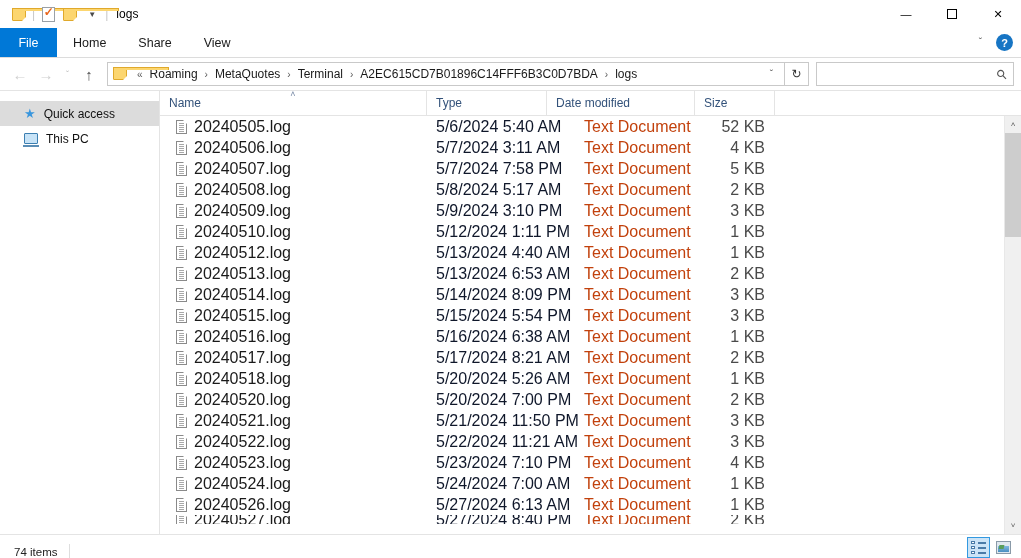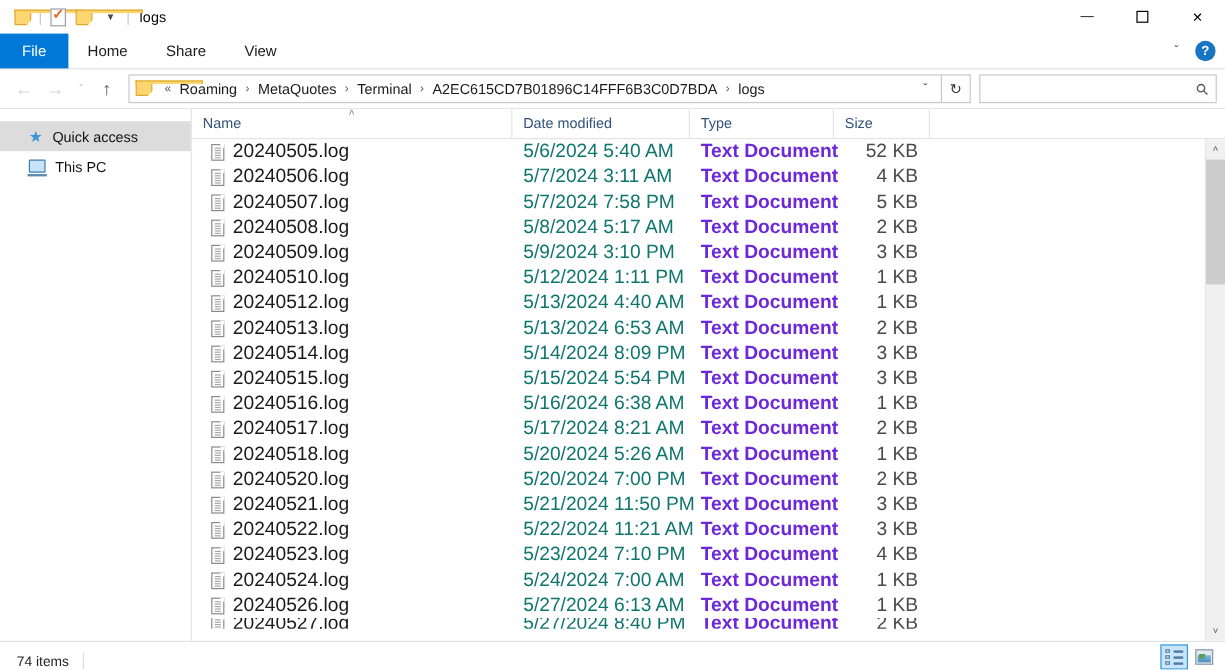--- a/index.html
+++ b/index.html
@@ -157,22 +157,22 @@
     position: absolute; left: 50%; top: -1px; transform: translateX(-50%);
     font-size: 9px; color: #7a8ca8; line-height: 8px;
   }
 
   .filelist { flex: 1; overflow: hidden; position: relative; }
   .row {
     height: 21px; display: flex; align-items: center; font-size: 16px;
     color: #1a1a1a; white-space: nowrap;
   }
   .cell-name { width: 267px; display: flex; align-items: center; gap: 7px; padding-left: 16px; }
-  .cell-date { width: 148px; color: #0f766e; padding-left: 9px; }
-  .cell-type { width: 120px; color: #6d28d9; padding-left: 9px; font-weight: bold; }
+  .cell-date { width: 148px; color: #0f172a; padding-left: 9px; }
+  .cell-type { width: 120px; color: #c2410c; padding-left: 9px; }
   .cell-size { width: 80px; color: #4a4a4a; text-align: right; padding-right: 10px; }
 
   .doc-ico {
     width: 11px; height: 14px; background: #fff; border: 1px solid #8a8a8a;
     position: relative; flex: none;
   }
   .doc-ico::before {
     content:""; position:absolute; left:2px; top:2px; right:2px; height:1px;
     background:#a8a8a8;
     box-shadow: 0 2px 0 #a8a8a8, 0 4px 0 #a8a8a8, 0 6px 0 #a8a8a8, 0 8px 0 #a8a8a8;
@@ -328,25 +328,25 @@
       </div>
     </div>
 
     <div class="content">
 
       <div class="colhead">
         <div class="col c-name">
           <span class="sortmark">˄</span>
           <span>Name</span>
         </div>
+        <div class="col c-type">
+          <span>Type</span>
+        </div>
         <div class="col c-date">
           <span>Date modified</span>
-        </div>
-        <div class="col c-type">
-          <span>Type</span>
         </div>
         <div class="col c-size">
           <span>Size</span>
         </div>
         <div class="col c-rest"></div>
       </div>
 
       <div class="filelist">
         <div id="rows">
             <div class="row">

